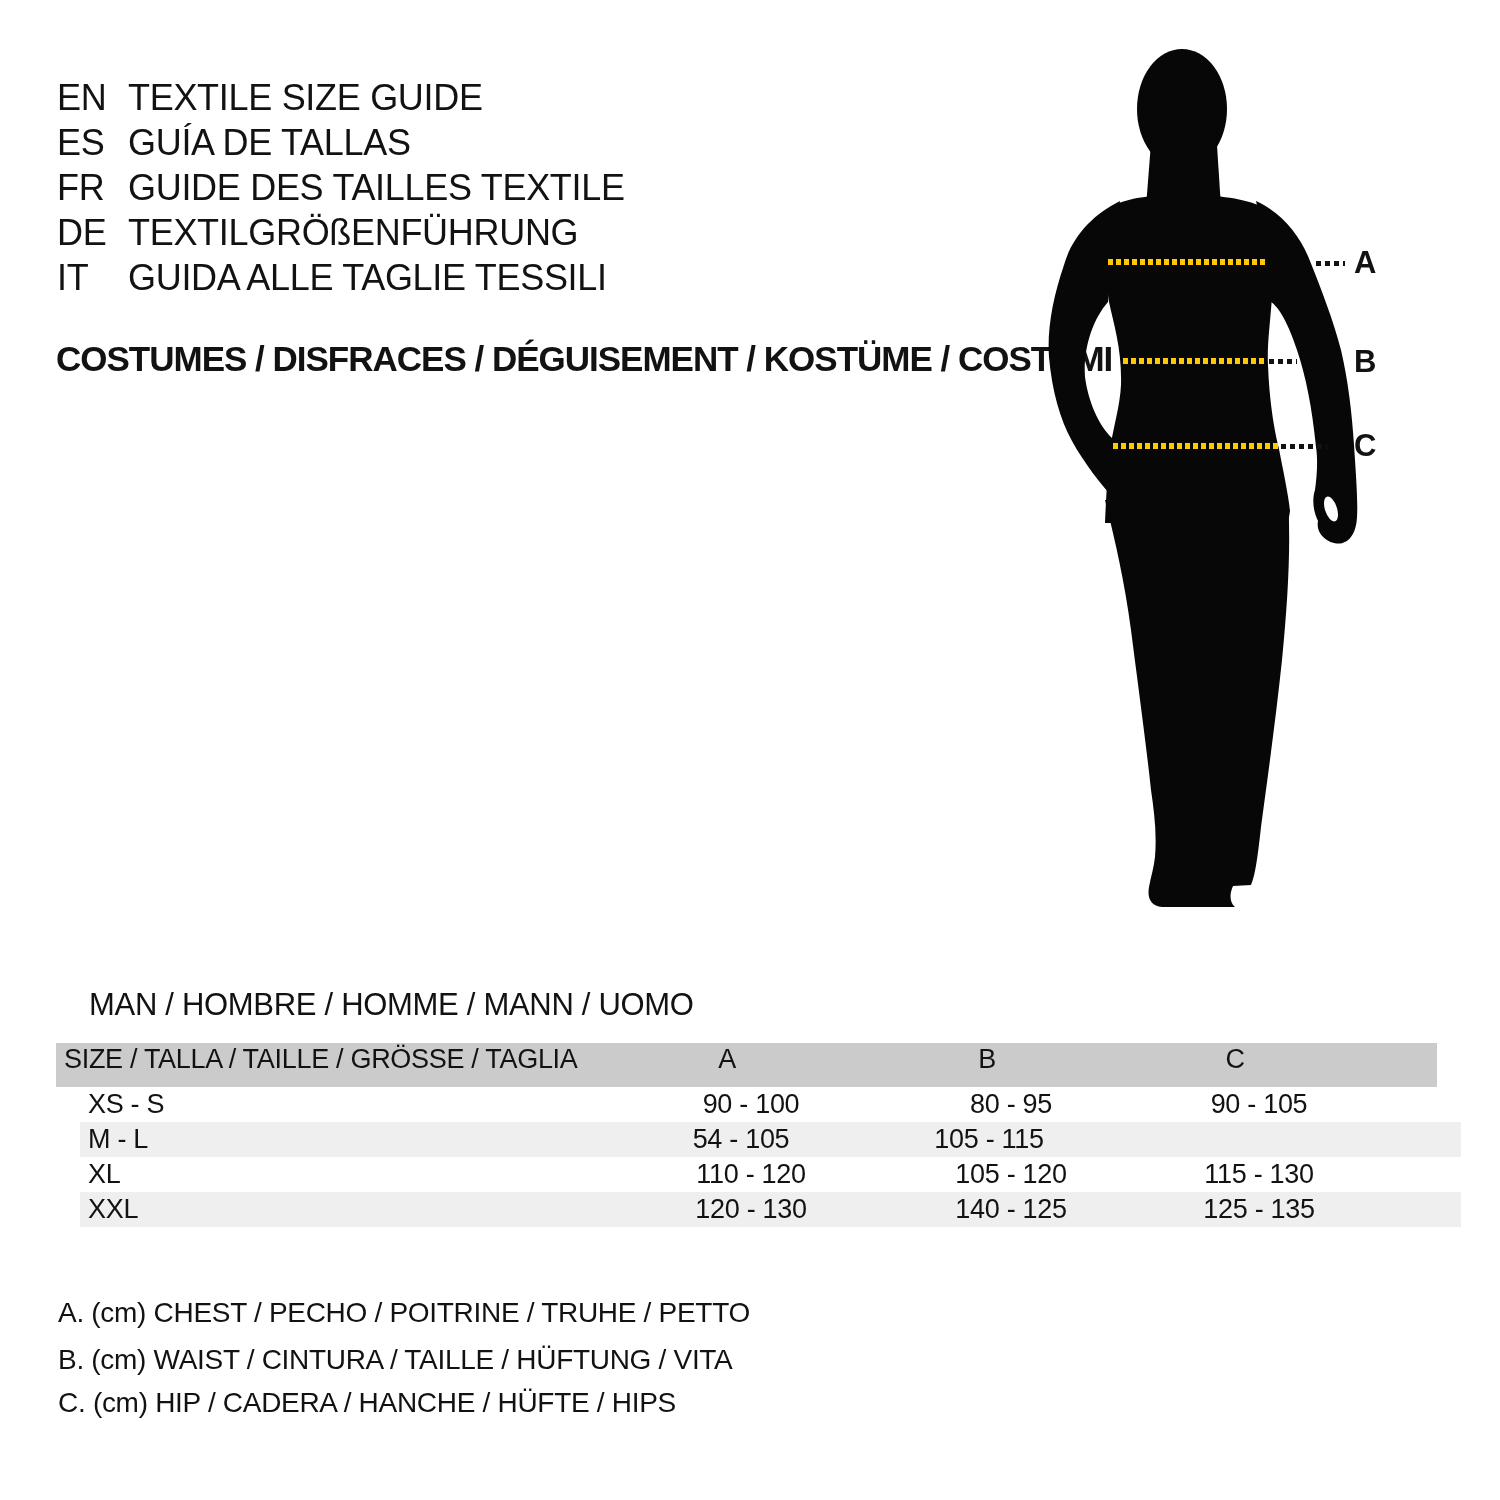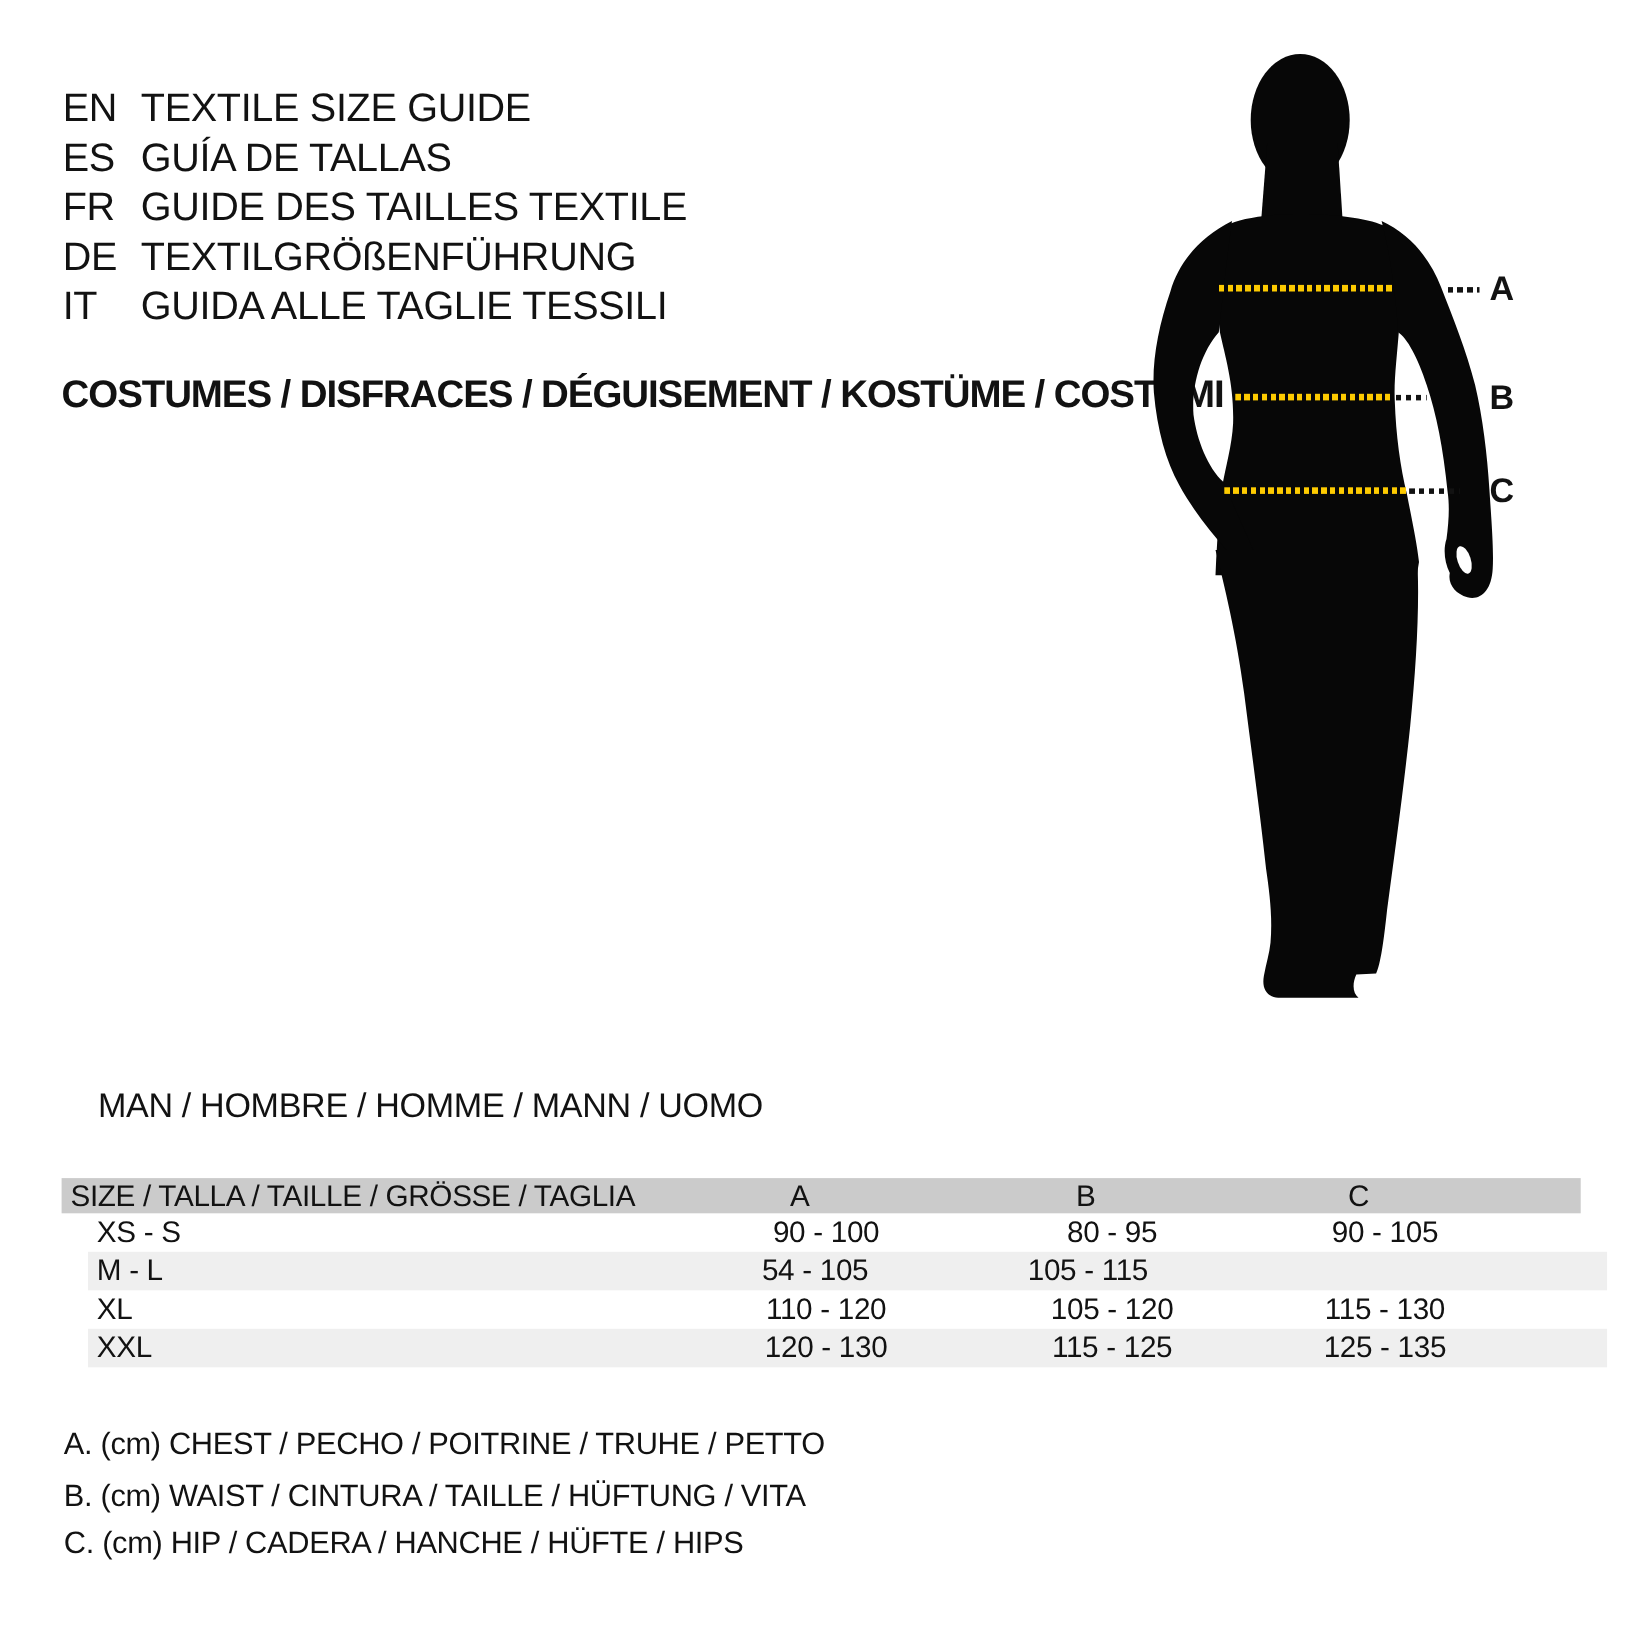--- a/index.html
+++ b/index.html
@@ -24,21 +24,21 @@
   .figure-svg{position:absolute;left:1020px;top:45px;width:360px;height:900px;}
   .measure-line{position:absolute;}
   .dash-yellow{height:6px;background:repeating-linear-gradient(90deg,var(--accent) 0 5px,transparent 5px 8px);}
   .dash-black{height:5px;background:repeating-linear-gradient(90deg,var(--ink) 0 5px,transparent 5px 9px);}
   .measure-label{position:absolute;left:1354px;font-size:31px;font-weight:700;line-height:34px;}
   
   .section-title{position:absolute;left:57px;top:988px;font-size:31px;line-height:34px;white-space:nowrap;margin-left:32px;}
   
   .size-table{position:absolute;left:56px;top:1043px;width:1381px;}
   .t-row{display:flex;width:100%;}
-  .t-row.header{height:32px;line-height:32px;background:var(--header-grey);margin-top:28px;}
+  .t-row.header{height:44px;line-height:32px;background:var(--header-grey);}
   .t-row.body{height:35px;line-height:35px;margin-left:24px;}
   .t-row.alt{background:var(--row-grey);align-items:center;}
   .c-label{width:536px;padding-left:8px;box-sizing:border-box;text-align:left;font-size:27px;white-space:nowrap;}
   .c-a{width:270px;text-align:center;font-size:27px;}
   .c-b{width:250px;text-align:center;font-size:27px;}
   .c-c{width:246px;text-align:center;font-size:27px;}
   .c-fill{flex:1;}
   
   .footnote{position:absolute;left:58px;height:30px;line-height:30px;font-size:28px;white-space:nowrap;}
 </style>
@@ -116,21 +116,21 @@
     <div class="t-row body">
       <span class="c-label">XL</span>
       <span class="c-a">110 - 120</span>
       <span class="c-b">105 - 120</span>
       <span class="c-c">115 - 130</span>
       <span class="c-fill"></span>
     </div>
     <div class="t-row body alt">
       <span class="c-label">XXL</span>
       <span class="c-a">120 - 130</span>
-      <span class="c-b">115 - 125</span>
+      <span class="c-b">140 - 125</span>
       <span class="c-c">125 - 135</span>
       <span class="c-fill"></span>
     </div>
   </div>
 
   <div class="footnote" style="top:1298px">A. (cm) CHEST / PECHO / POITRINE / TRUHE / PETTO</div>
   <div class="footnote" style="top:1345px">B. (cm) WAIST / CINTURA / TAILLE / HÜFTUNG / VITA</div>
   <div class="footnote" style="top:1388px">C. (cm) HIP / CADERA / HANCHE / HÜFTE / HIPS</div>
 
 </div>

